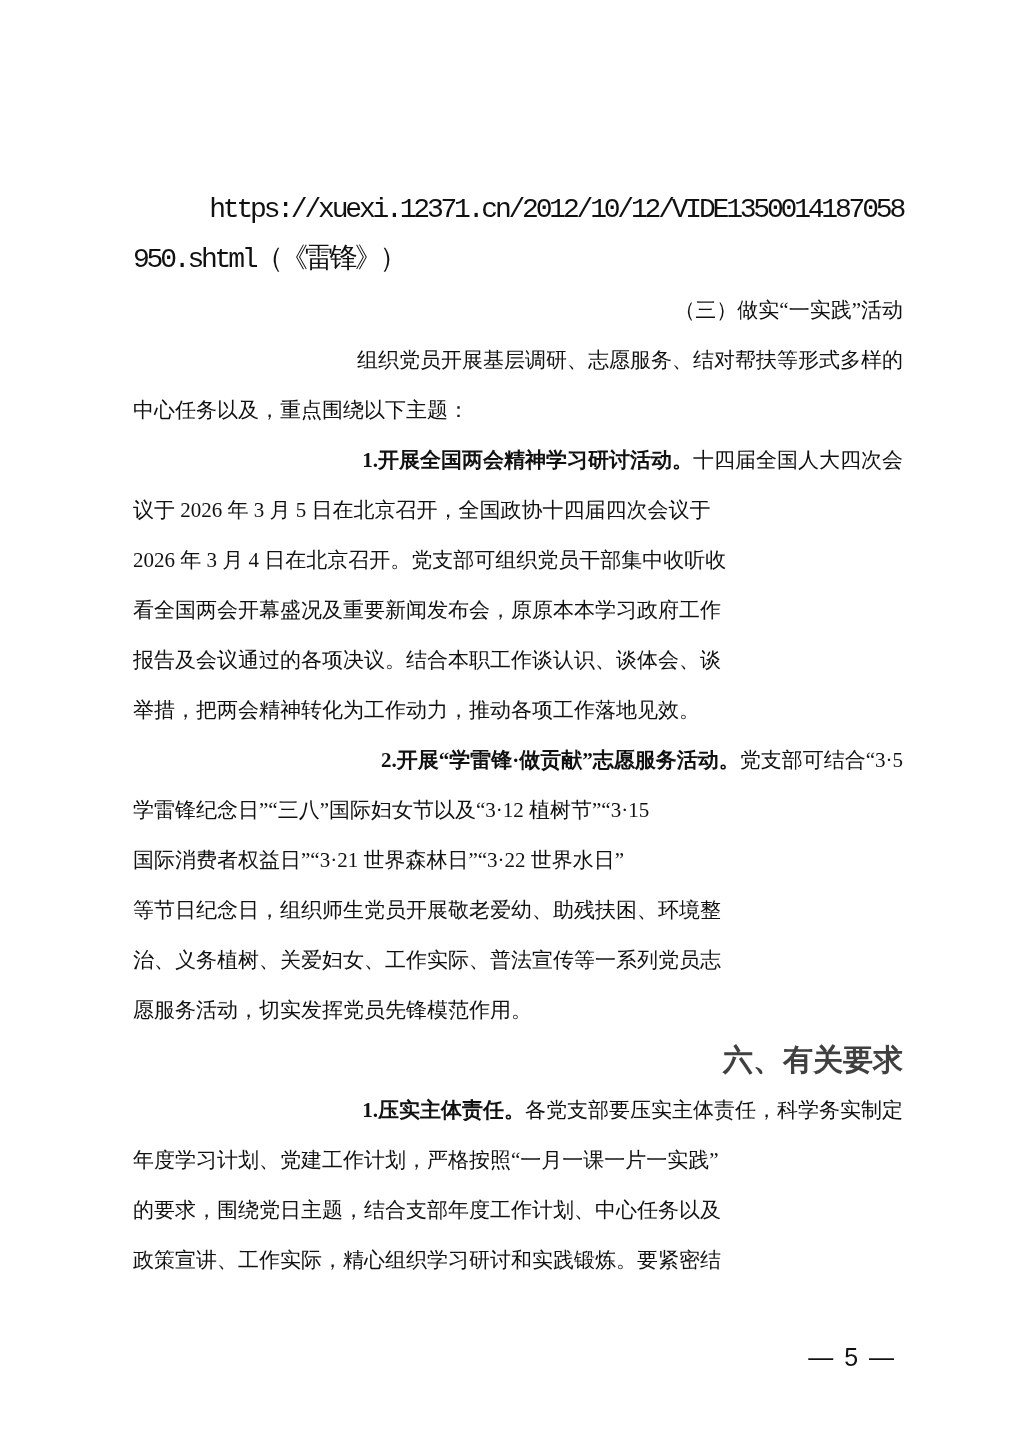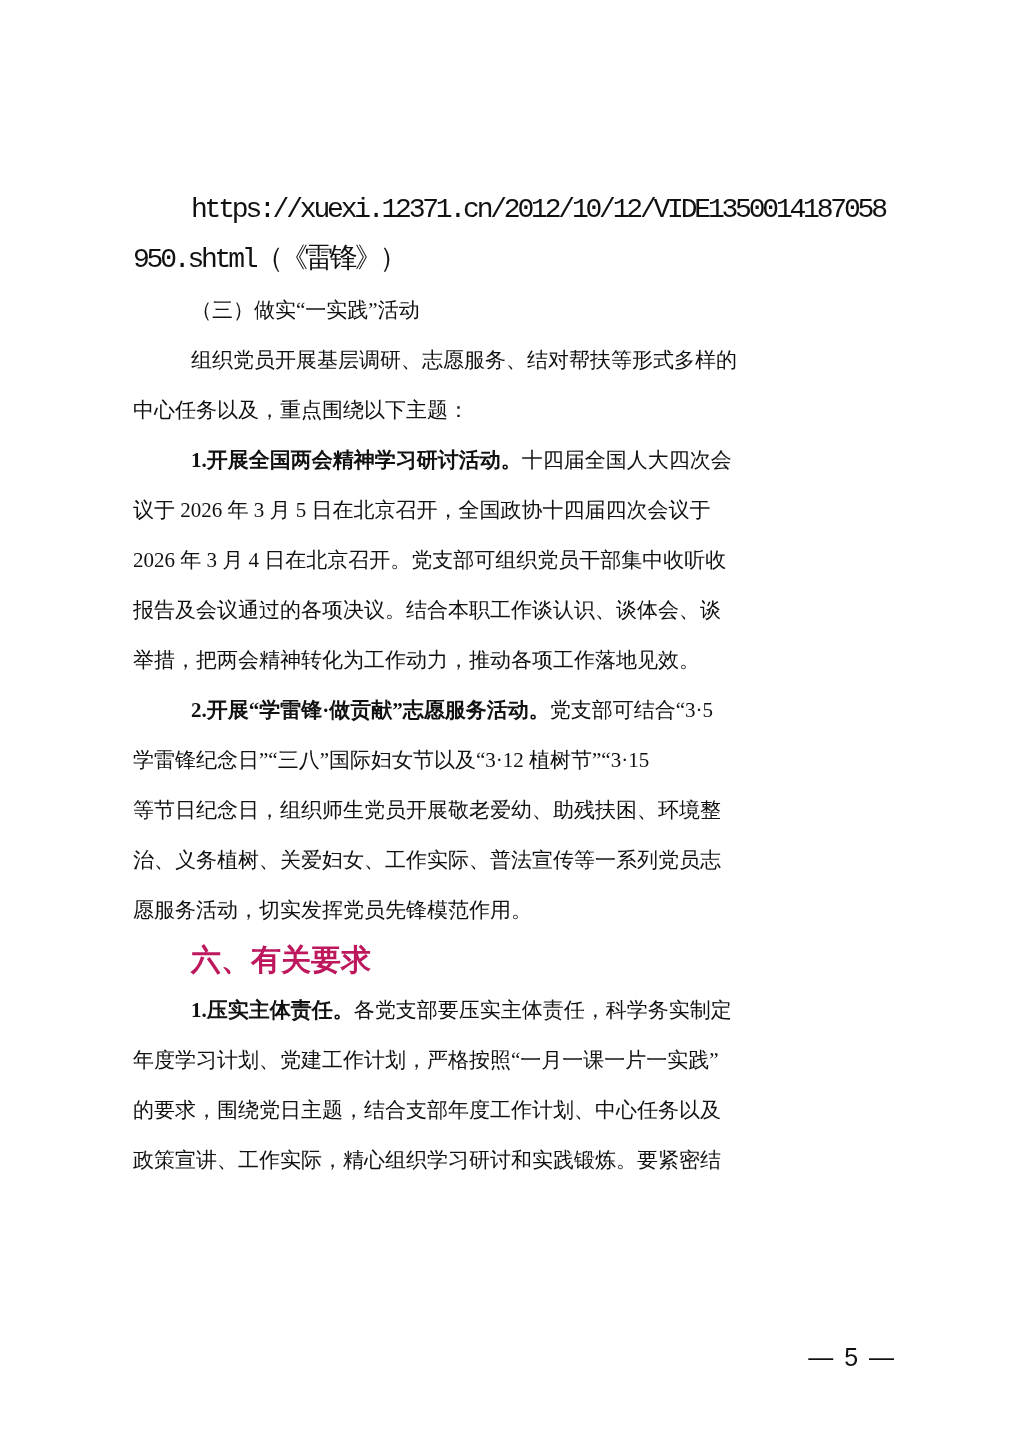--- a/index.html
+++ b/index.html
@@ -25,31 +25,32 @@
   }
   .line {
     height: 50px;
     line-height: 50px;
     font-size: 21px;
     white-space: nowrap;
     text-align: left;
   }
   .line.indent {
     padding-left: 58px;
+    text-align: right;
   }
   .line.url {
     font-family: "Liberation Mono", "DejaVu Sans Mono", monospace;
     font-size: 28px;
     letter-spacing: -3.2px;
   }
   .line.heading {
     font-family: "Liberation Sans", "DejaVu Sans", sans-serif;
     font-weight: 600;
     font-size: 30px;
-    color: #be185d;
+    color: #404040;
   }
   .run-bold {
     font-weight: bold;
   }
   .page-number {
     position: absolute;
     top: 1340px;
     right: 128px;
     height: 34px;
     line-height: 34px;
@@ -65,24 +66,26 @@
 <div class="page">
   <div class="text-block">
       <div class="line url indent"><span>https://xuexi.12371.cn/2012/10/12/VIDE1350014187058</span></div>
       <div class="line url"><span>950.shtml（《雷锋》）</span></div>
       <div class="line body indent"><span>（三）做实“一实践”活动</span></div>
       <div class="line body indent"><span>组织党员开展基层调研、志愿服务、结对帮扶等形式多样的</span></div>
       <div class="line body"><span>中心任务以及，重点围绕以下主题：</span></div>
       <div class="line body indent"><span class="run-bold">1.开展全国两会精神学习研讨活动。</span><span>十四届全国人大四次会</span></div>
       <div class="line body"><span>议于 2026 年 3 月 5 日在北京召开，全国政协十四届四次会议于</span></div>
       <div class="line body"><span>2026 年 3 月 4 日在北京召开。党支部可组织党员干部集中收听收</span></div>
+      <div class="line body"><span>看全国两会开幕盛况及重要新闻发布会，原原本本学习政府工作</span></div>
       <div class="line body"><span>报告及会议通过的各项决议。结合本职工作谈认识、谈体会、谈</span></div>
       <div class="line body"><span>举措，把两会精神转化为工作动力，推动各项工作落地见效。</span></div>
       <div class="line body indent"><span class="run-bold">2.开展“学雷锋·做贡献”志愿服务活动。</span><span>党支部可结合“3·5</span></div>
       <div class="line body"><span>学雷锋纪念日”“三八”国际妇女节以及“3·12 植树节”“3·15</span></div>
+      <div class="line body"><span>国际消费者权益日”“3·21 世界森林日”“3·22 世界水日”</span></div>
       <div class="line body"><span>等节日纪念日，组织师生党员开展敬老爱幼、助残扶困、环境整</span></div>
       <div class="line body"><span>治、义务植树、关爱妇女、工作实际、普法宣传等一系列党员志</span></div>
       <div class="line body"><span>愿服务活动，切实发挥党员先锋模范作用。</span></div>
       <div class="line heading indent"><span class="run-bold">六、有关要求</span></div>
       <div class="line body indent"><span class="run-bold">1.压实主体责任。</span><span>各党支部要压实主体责任，科学务实制定</span></div>
       <div class="line body"><span>年度学习计划、党建工作计划，严格按照“一月一课一片一实践”</span></div>
       <div class="line body"><span>的要求，围绕党日主题，结合支部年度工作计划、中心任务以及</span></div>
       <div class="line body"><span>政策宣讲、工作实际，精心组织学习研讨和实践锻炼。要紧密结</span></div>
     </div>
   <div class="page-number">— 5 —</div>

